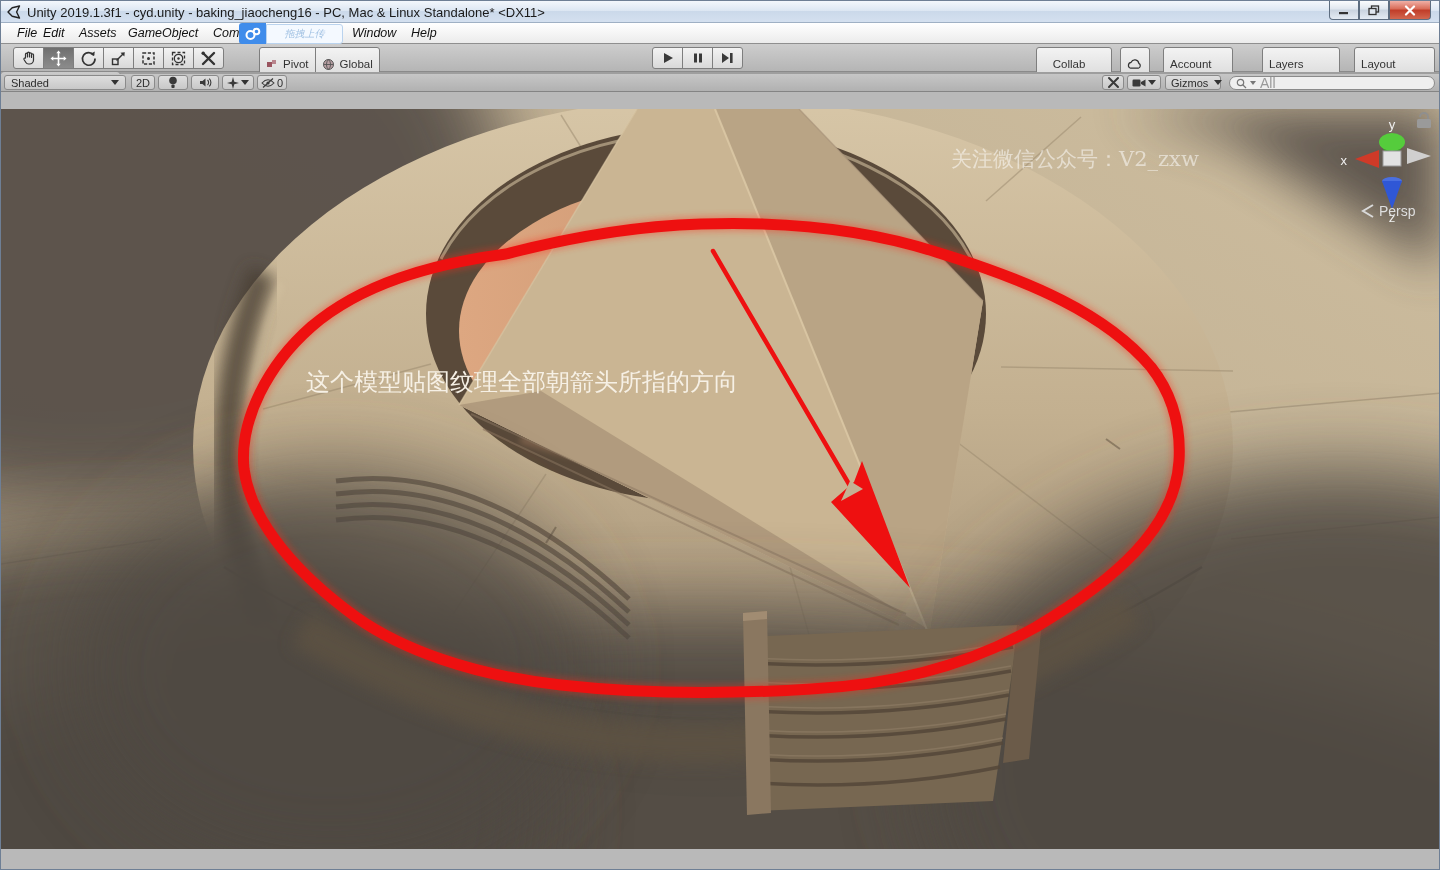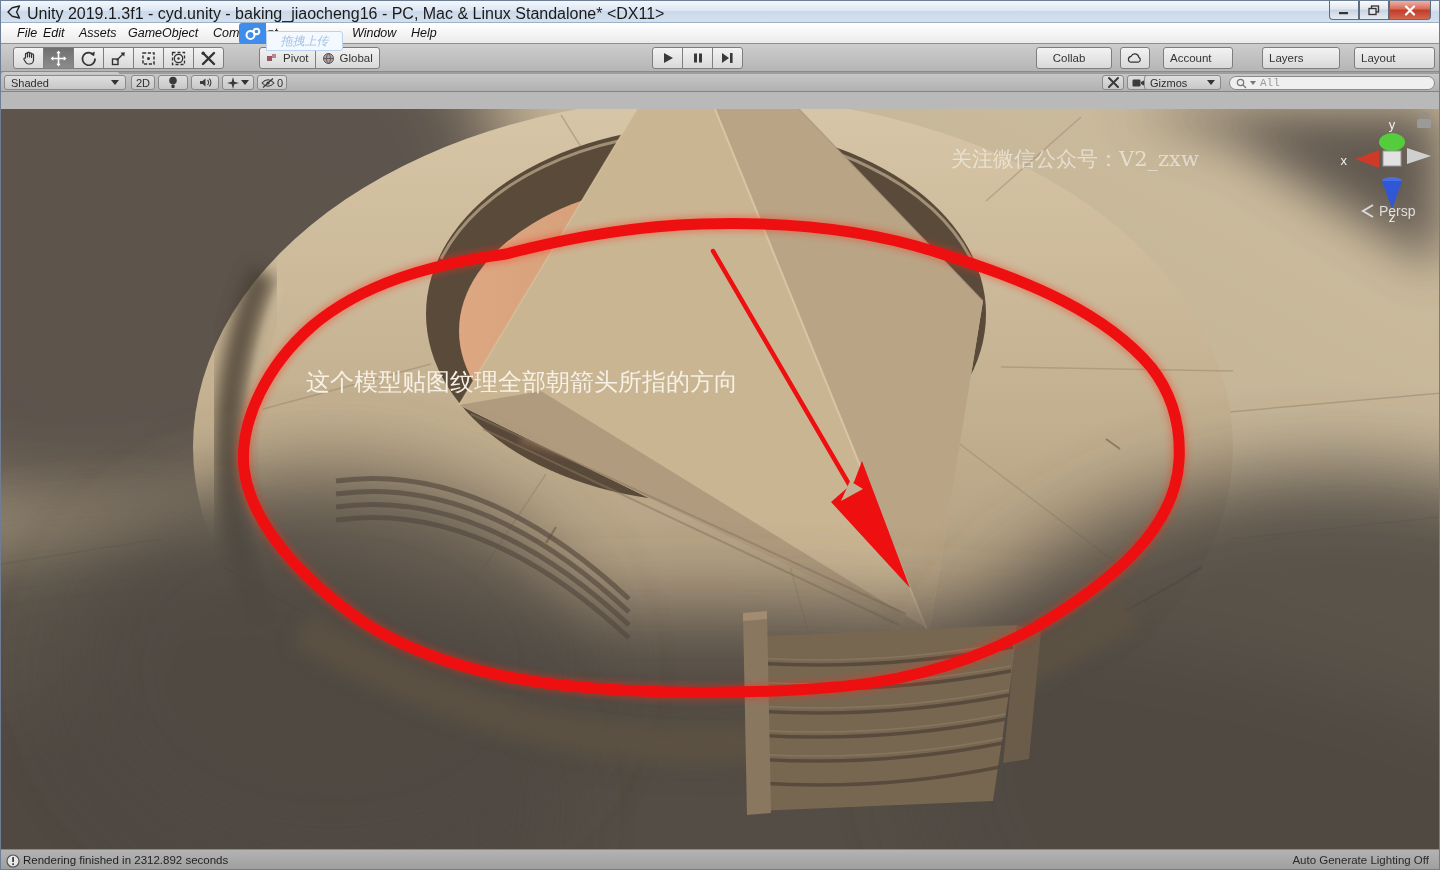--- a/index.html
+++ b/index.html
@@ -6,47 +6,47 @@
   html,body { width:1440px; height:870px; overflow:hidden; background:#333;
               font-family:"Liberation Sans", sans-serif; }
   .window { position:absolute; top:0; left:0; width:1440px; height:870px;
             background:#b9b9b9; border:1px solid #6e7f95; overflow:hidden; }
 
   
   .titlebar { position:absolute; top:0; left:0; right:0; height:22px;
     background:linear-gradient(#f3f7fc 0%, #dde7f3 45%, #cbd9ea 50%, #d4e0ef 100%);
     border-bottom:1px solid #9fb0c4; }
   .titlebar .appicon { position:absolute; left:5px; top:3px; width:16px; height:16px; }
-  .titlebar .title { position:absolute; left:26px; top:4px; font-size:16px; color:#1a1a1a; white-space:nowrap; }
+  .titlebar .title { position:absolute; left:26px; top:4px; font-size:13px; color:#1a1a1a; white-space:nowrap; }
   .winbtns { position:absolute; right:8px; top:0; display:flex; }
   .winbtn { width:30px; height:19px; border:1px solid #5d6d80; border-top:none;
     background:linear-gradient(#fbfcfd, #dfe6ee 45%, #c9d3df 50%, #e4ebf3);
     display:flex; align-items:center; justify-content:center; }
   .winbtn.first { border-radius:0 0 0 4px; }
   .winbtn.close { width:42px; border-radius:0 0 4px 0;
     background:linear-gradient(#f0b0a6 0%, #d86a56 45%, #c03c28 50%, #d2674f 100%); }
 
   
   .menubar { position:absolute; top:22px; left:0; right:0; height:21px;
     background:linear-gradient(#ffffff, #ebebeb); border-bottom:1px solid #8f8f8f;font-style:italic; }
   .menu-item { position:absolute; top:3px; font-size:12.5px; color:#111; white-space:nowrap; }
   .netdisk { position:absolute; left:238px; top:0; height:21px; display:flex; z-index:5; }
   .netdisk .nicon { width:27px; height:21px; background:#3f8ceb; border-radius:3px 0 0 3px;
     display:flex; align-items:center; justify-content:center; }
-  .netdisk .ntip { width:77px; height:20px; margin-top:8px; background:#f4f9ff;
-    border:1px solid #bad3ee; border-radius:0 3px 3px 0; font-size:12px; color:#a3c3e4;
+  .netdisk .ntip { width:77px; height:20px; margin-top:1px; background:#f4f9ff;
+    border:1px solid #bad3ee; border-radius:0 3px 3px 0; font-size:10px; color:#a3c3e4;
     display:flex; align-items:center; justify-content:center; }
 
   
   .toolbar { position:absolute; top:43px; left:0; right:0; height:28px;
     background:linear-gradient(#cdcdcd, #b5b5b5); border-bottom:1px solid #8a8a8a; }
   .tgroup { position:absolute; top:3px; display:flex; }
   .tbtn { height:22px; border:1px solid #7e7e7e; margin-left:-1px;
     background:linear-gradient(#f3f3f3, #d9d9d9); display:flex; align-items:center;
-    justify-content:center; color:#333; font-size:11.5px; padding:4px 6px; }
+    justify-content:center; color:#333; font-size:11.5px; padding:16px 6px; }
   .tbtn.iconb { width:31px; padding:0; }
   .tbtn.firstb { border-radius:3px 0 0 3px; margin-left:0; }
   .tbtn.lastb { border-radius:0 3px 3px 0; }
   .tbtn.single { border-radius:3px; margin-left:0;gap:48px; }
   .tbtn.active { background:linear-gradient(#6f6f6f, #8c8c8c); color:#fff; }
   .caret { width:0; height:0; border-left:4px solid transparent; border-right:4px solid transparent;
     border-top:5px solid #444; margin-left:6px; }
   .lbl { white-space:nowrap; }
 
   
@@ -60,22 +60,22 @@
 
   
   .scenebar { position:absolute; top:73px; left:0; right:0; height:18px;
     background:linear-gradient(#c6c6c6, #b1b1b1); border-bottom:1px solid #848484; }
   .sbtn { position:absolute; top:1px; height:15px; border:1px solid #8a8a8a;
     background:linear-gradient(#dedede,#c8c8c8); border-radius:3px; color:#2c2c2c;
     font-size:11px; display:flex; align-items:center; justify-content:center; }
   .searchpill { position:absolute; right:4px; top:2px; width:206px; height:14px;
     border:1px solid #8a8a8a; border-radius:7px; background:#efefef;
     display:flex; align-items:center; padding:0 6px; }
-  .searchpill input { border:none; outline:none; background:transparent; font-size:11px;
-    color:#555; width:160px; font-family:Liberation Mono, monospace; }
+  .searchpill input { border:none; outline:none; background:transparent; font-size:14px;
+    color:#555; width:160px; font-family:Liberation Sans, sans-serif; }
   .searchpill input::placeholder { color:#9a9a9a; }
 
   
   .viewport { position:absolute; top:108px; left:0; right:0; height:740px; background:#bfae90; }
   .viewport svg.scene { position:absolute; inset:0; }
   .anno-text { position:absolute; left:305px; top:257px; font-size:24px;
     font-family:"DejaVu Serif", serif; color:#f6f0e5; white-space:nowrap; letter-spacing:0; }
   .wm-top { position:absolute; left:950px; top:36px; font-size:21px;
     font-family:"DejaVu Serif", serif; color:rgba(255,255,255,0.52); white-space:nowrap; }
   .wm-zhihu { position:absolute; left:1168px; top:678px; font-size:44px; font-weight:bold;
@@ -313,21 +313,21 @@
         <path d="M2,2 L11,11 M11,2 L2,11" stroke="#3a3a3a" stroke-width="2" stroke-linecap="round"></path>
       </svg>
     </div>
     <div class="sbtn" style="right:278px; left:auto; width:34px; justify-content:space-between; padding:0 4px;">
       <svg width="14" height="10" viewBox="0 0 14 10">
         <rect x="0.5" y="1.5" width="8" height="7" rx="1.2" fill="#3a3a3a"></rect>
         <path d="M9,4 L13.5,1.5 V8.5 L9,6 Z" fill="#3a3a3a"></path>
       </svg>
       <span class="caret" style="border-top-color:#333; margin-left:1px"></span>
     </div>
-    <div class="sbtn" style="right:218px; left:auto; width:77px; justify-content:space-between; padding:0 5px;">
+    <div class="sbtn" style="right:218px; left:auto; width:56px; justify-content:space-between; padding:0 5px;">
       <span>Gizmos</span>
       <span class="caret" style="border-top-color:#333"></span>
     </div>
     <div class="searchpill">
       <svg width="11" height="11" viewBox="0 0 11 11" style="margin-right:3px">
         <circle cx="4.5" cy="4.5" r="3.2" fill="none" stroke="#777" stroke-width="1.2"></circle>
         <path d="M7,7 L10,10" stroke="#777" stroke-width="1.3"></path>
       </svg>
       <span class="caret" style="border-top-color:#777; margin:0 4px 0 0; border-left-width:3px; border-right-width:3px; border-top-width:4px;"></span>
       <input type="text" placeholder="All" style="">
@@ -475,23 +475,14 @@
           <path d="M1419,8 a4,4 0 0 1 8,0 v3" fill="none" stroke="#8f8f8f" stroke-width="1.8"></path>
           <rect x="1416" y="10" width="14" height="9" rx="1.5" fill="#9a9a9a"></rect>
         </g>
       </g>
     </svg>
 
     <div class="anno-text">这个模型贴图纹理全部朝箭头所指的方向</div>
     <div class="wm-top">关注微信公众号：V2_zxw</div>
   </div>
 
-  <div class="statusbar">
-    <svg style="position:absolute; left:5px; top:4px;" width="14" height="14" viewBox="0 0 14 14">
-      <circle cx="7" cy="7" r="6" fill="#e8e8e8" stroke="#555" stroke-width="1.2"></circle>
-      <rect x="6.2" y="3" width="1.8" height="5" fill="#444"></rect>
-        <rect x="6.2" y="9.3" width="1.8" height="1.8" fill="#444"></rect>
-    </svg>
-    <span class="status-msg">Rendering finished in 2312.892 seconds</span>
-    <span class="status-right">Auto Generate Lighting Off</span>
-  </div>
 
 </div>
 
 </body></html>

